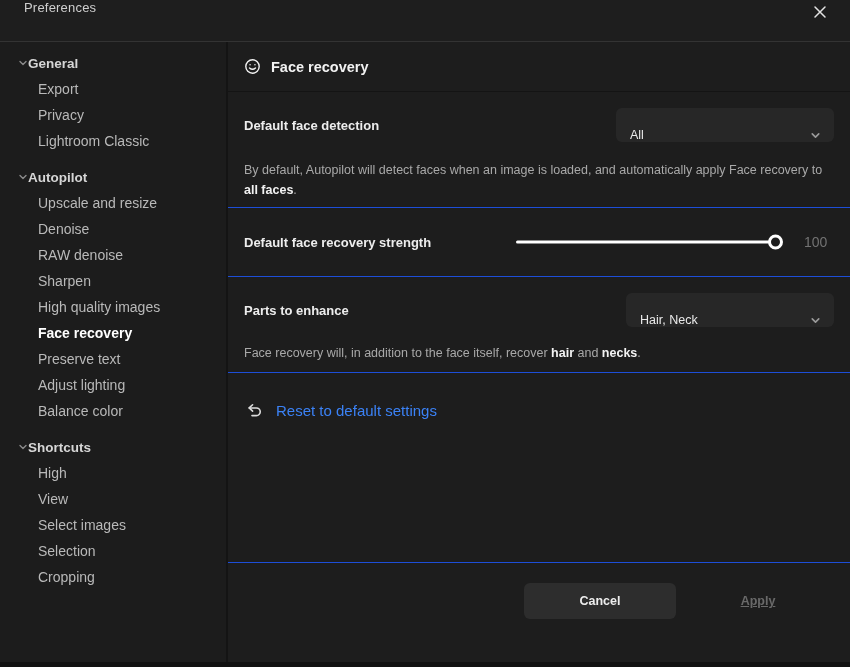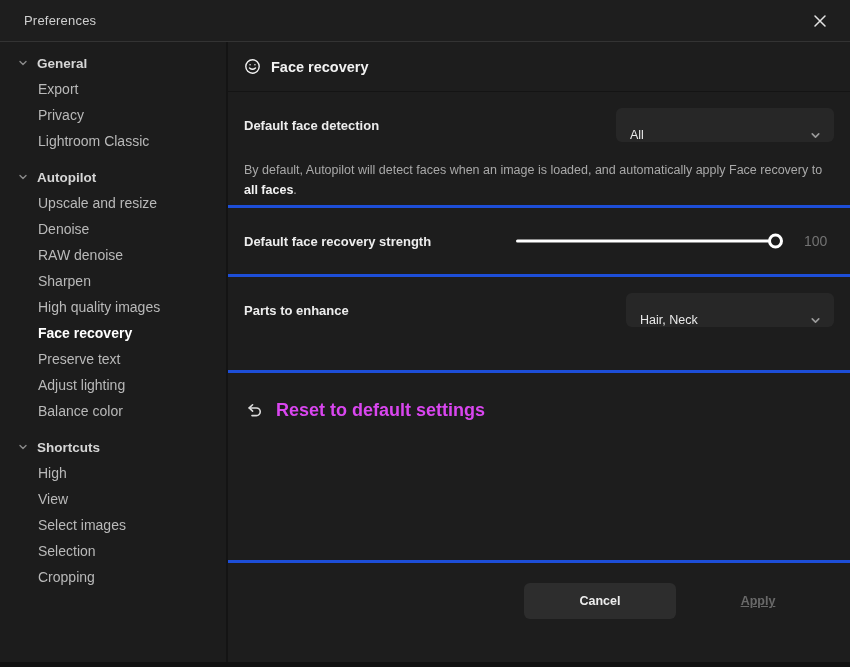--- a/index.html
+++ b/index.html
@@ -10,21 +10,21 @@
     width:850px; height:667px;
     background:#1d1d1d;
     display:flex; flex-direction:column;
     overflow:hidden;
     position:relative;
   }
 
   
   .titlebar {
     height:42px; flex:0 0 42px;
-    display:flex; align-items:center;
+    display:flex; 
     padding:0 18px 0 24px;
     border-bottom:1px solid #333333;
     background:#1e1e1e;
   }
   .titlebar-title { font-size:13px; color:#cfcfcf; letter-spacing:.2px; }
   .close-btn {
     margin-left:auto; width:24px; height:24px;
     display:flex; align-items:center; justify-content:center;
     cursor:pointer;
   }
@@ -37,41 +37,41 @@
     width:228px; flex:0 0 228px;
     background:#1c1c1c;
     border-right:2px solid #141414;
     padding-top:8px;
     overflow:hidden;
   }
   .side-section { margin-top:10px; }
   .side-section:first-child { margin-top:0; }
   .side-header {
     height:26px; display:flex; align-items:center;
-    padding-left:18px; gap:9px; cursor:pointer;
+    padding-left:18px; cursor:pointer;
   }
   .side-header .label { font-size:13.5px; font-weight:700; color:#d6d6d6; }
   .side-item {
     height:26px; display:flex; align-items:center;
     padding-left:38px; font-size:14px; color:#b9b9b9; cursor:pointer;
   }
   .side-item.active { color:#ffffff; font-weight:700; }
 
   
   .main { flex:1 1 auto; display:flex; flex-direction:column; background:#1d1d1d; min-width:0; }
 
   .panel-header {
     height:50px; flex:0 0 50px;
     display:flex; align-items:center; gap:10px;
     padding:0 16px;
     border-bottom:1px solid #141414;
   }
   .panel-title { font-size:14.5px; font-weight:700; color:#f2f2f2; }
 
-  .section { border-bottom:3px solid #1d4ed8; padding:0 16px; }
+  .section { border-bottom:1px solid #1d4ed8; padding:0 16px; }
   .sec-detect { height:116px; padding-top:16px; }
   .sec-strength { height:69px; display:flex; align-items:center; }
   .sec-parts { height:96px; padding-top:16px; }
   .sec-reset { height:190px; padding-top:22px; padding-left:12px; }
   .row { display:flex; align-items:center; }
   .row-label { flex:1 1 auto; font-size:13px; font-weight:600; color:#ededed; }
 
   .select {
     height:34px; background:#272727; border-radius:6px;
     display:flex; align-items:flex-end;
@@ -99,21 +99,21 @@
     width:15px; height:15px; border-radius:50%;
     border:3.5px solid #ffffff; background:#1d1d1d;
   }
   .slider-value {
     width:30px; margin-left:22px; text-align:left;
     font-size:14px; color:#737373; flex:0 0 30px;
   }
 
   
   .reset-row { display:inline-flex; align-items:center; gap:13px; height:30px; cursor:pointer; padding:0 6px; }
-  .reset-label { font-size:18px; color:#d946ef;font-weight:bold; }
+  .reset-label { font-size:15px; color:#3b82f6; }
 
   
   .footer {
     height:99px; flex:0 0 99px;
     display:flex; align-items:flex-start; justify-content:flex-end;
     gap:6px; padding:20px 16px 0 16px;
   }
   .btn {
     width:152px; height:36px; border:none; border-radius:4px;
     font-family:"Liberation Sans", sans-serif; font-size:12.5px;
@@ -241,20 +241,21 @@
           <span class="row-label">Parts to enhance</span>
           <div class="select select-parts">
             <span class="select-value">Hair, Neck</span>
             <span class="icon">
               <svg width="13" height="13" viewBox="0 0 12 12" fill="none" stroke="#9a9a9a" stroke-width="1.5" stroke-linecap="round" stroke-linejoin="round">
                   <path d="M3 4.5 L6 7.5 L9 4.5"></path>
                 </svg>
             </span>
           </div>
         </div>
+        <p class="desc"><span>Face recovery will, in addition to the face itself, recover </span><span class="bold">hair</span><span> and </span><span class="bold">necks</span><span>.</span></p>
       </div>
 
       <div class="section sec-reset">
         <div class="reset-row">
           <span class="icon">
             <svg width="17" height="17" viewBox="0 0 16 16" fill="none" stroke="#dcdcdc" stroke-width="1.5" stroke-linecap="round" stroke-linejoin="round">
               <path d="M6.2 2.6 L3 5.6 L6.2 8.6"></path>
               <path d="M3 5.6 H9.8 a3.6 3.6 0 0 1 0 7.2 H5.6"></path>
             </svg>
           </span>

